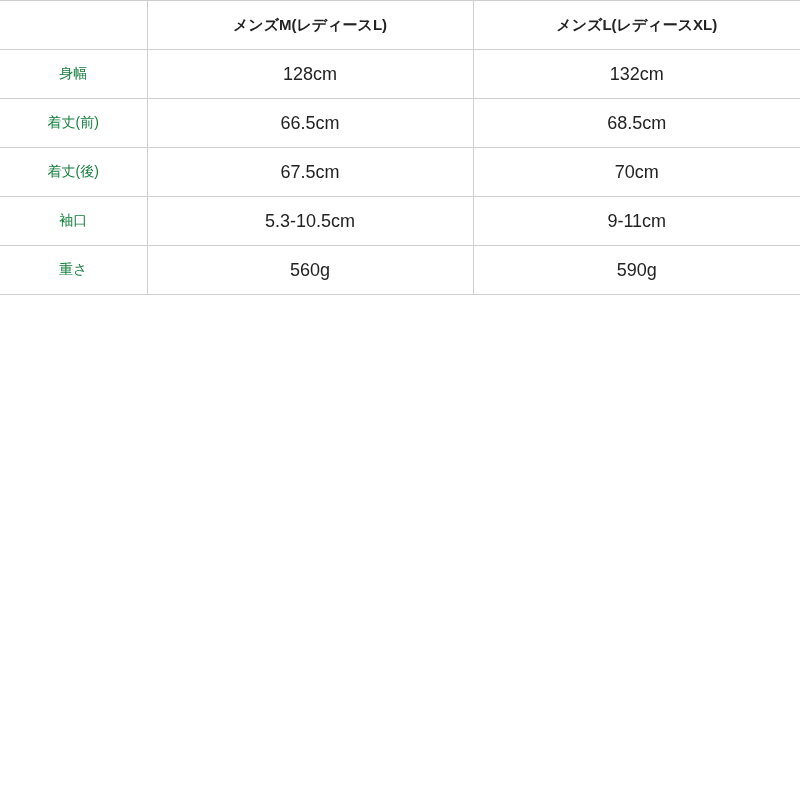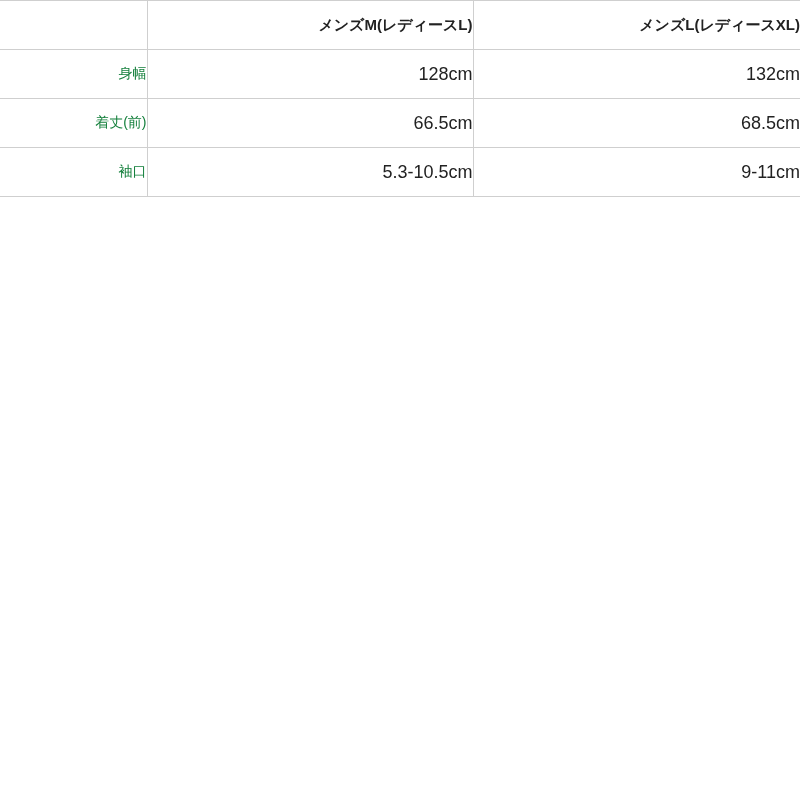--- a/index.html
+++ b/index.html
@@ -27,21 +27,21 @@
     border-top: 1px solid #cfcfcf;
   }
   table.size-table col.c-label { width: 147px; }
   table.size-table col.c-col1 { width: 326px; }
   table.size-table col.c-col2 { width: 327px; }
 
   table.size-table th,
   table.size-table td {
     border-right: 1px solid #cfcfcf;
     border-bottom: 1px solid #cfcfcf;
-    text-align: right;
+    text-align: center;
     vertical-align: middle;
     font-weight: normal;
     font-size: 15px;
     color: #222222;
     padding: 0;
   }
   table.size-table th:last-child,
   table.size-table td:last-child {
     border-right: none;
   }
@@ -90,20 +90,30 @@
         <th class="row-label">身幅</th>
         <td class="value">128cm</td>
         <td class="value">132cm</td>
       </tr>
       <tr>
         <th class="row-label">着丈(前)</th>
         <td class="value">66.5cm</td>
         <td class="value">68.5cm</td>
       </tr>
       <tr>
+        <th class="row-label">着丈(後)</th>
+        <td class="value">67.5cm</td>
+        <td class="value">70cm</td>
+      </tr>
+      <tr>
         <th class="row-label">袖口</th>
         <td class="value">5.3-10.5cm</td>
         <td class="value">9-11cm</td>
+      </tr>
+      <tr>
+        <th class="row-label">重さ</th>
+        <td class="value">560g</td>
+        <td class="value">590g</td>
       </tr>
     </tbody>
   </table>
   <div class="filler"></div>
 </div>
 
 </body></html>

